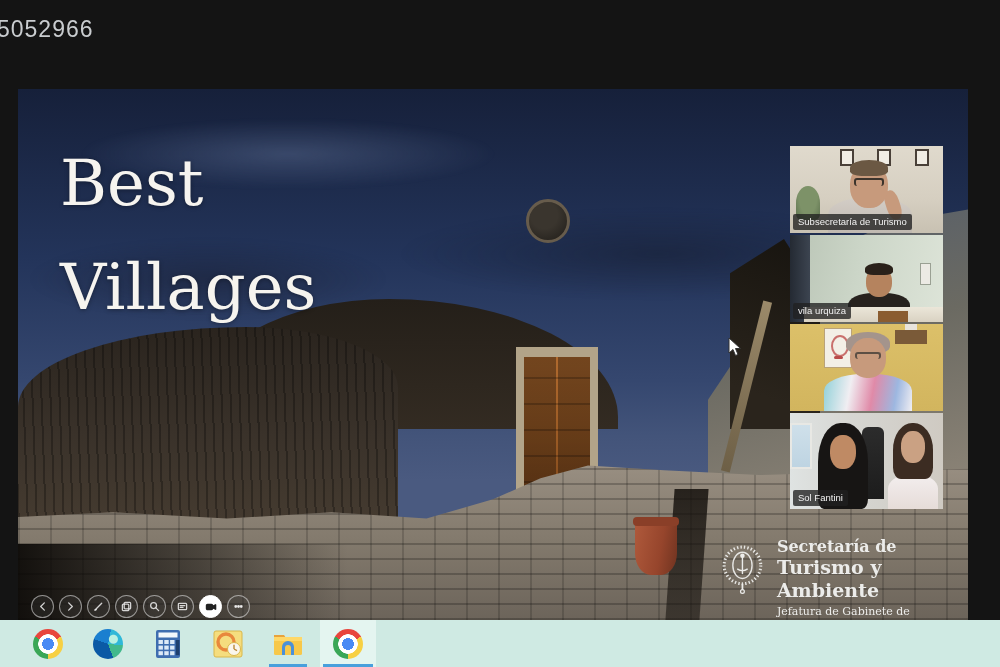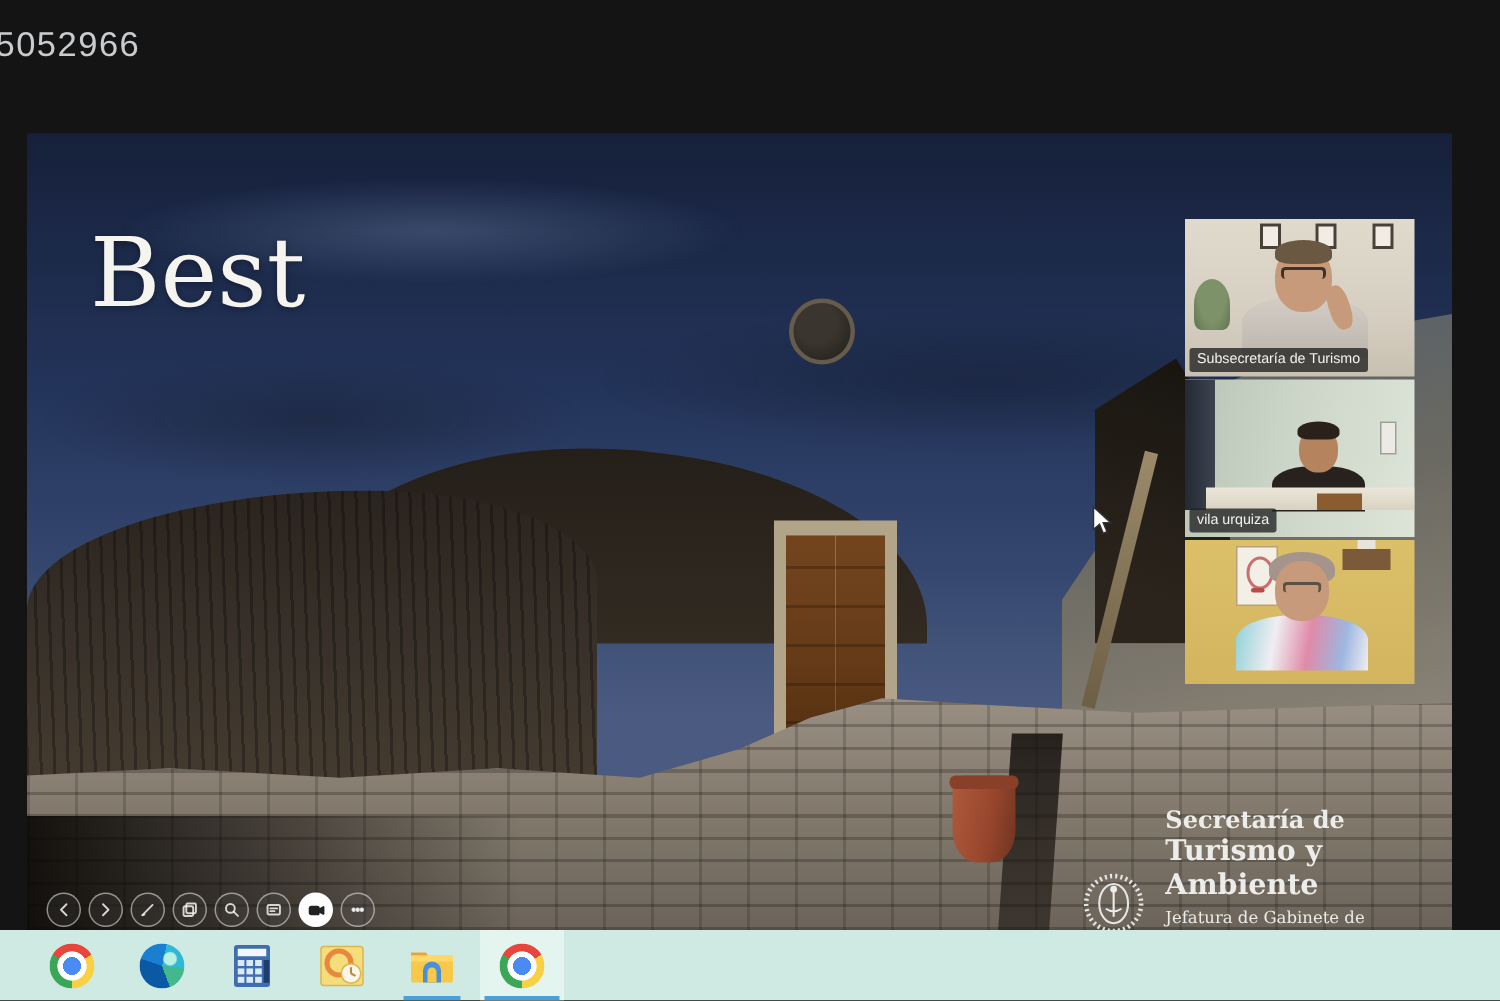--- a/index.html
+++ b/index.html
@@ -66,32 +66,32 @@
 
   
   .ptool { position:absolute; left:13px; top:506px; display:flex; gap:5px; align-items:center; }
   .pico { width:23px; height:23px; border-radius:50%; border:1px solid rgba(235,235,235,.55);
       display:flex; align-items:center; justify-content:center; background:rgba(90,90,90,.18); }
   .pico svg { stroke:rgba(242,242,242,.85); fill:none; stroke-width:1.4; stroke-linecap:round; stroke-linejoin:round; }
   .pico.active { background:#ffffff; border-color:#ffffff; }
   .pico.active svg { stroke:#222; fill:#222; }
 
   
-  .govlogo { position:absolute; left:700px; top:448px; width:245px; display:flex; align-items:flex-end; gap:10px; color:#ececea; }
+  .govlogo { position:absolute; left:700px; top:448px; width:245px; display:flex; align-items:flex-start; gap:10px; color:#ececea; }
   .gov-text { font-family:"DejaVu Serif", serif; }
   .gov-l1 { font-size:16px; font-weight:bold; line-height:19px; }
   .gov-l2 { font-size:19px; font-weight:bold; line-height:23px; }
   .gov-l3 { font-size:11px; line-height:16px; margin-top:2px; }
 
   
   .cursor { position:absolute; left:710px; top:248px; }
 
   
   .tiles { position:absolute; left:790px; top:146px; width:153px; display:flex; flex-direction:column; gap:2px; }
-  .tile { position:relative; width:153px; height:105px; overflow:hidden; background:#888; }
+  .tile { position:relative; width:153px; height:87px; overflow:hidden; background:#888; }
   .tile:last-child { height:96px; }
   .vlabel { position:absolute; left:3px; bottom:3px; background:rgba(32,32,32,.78); color:#f2f2f2;
       font-size:9.5px; padding:2px 5px 3px; border-radius:2px; white-space:nowrap; z-index:5; }
 
   
   .t1 { background:linear-gradient(180deg,#e0dacd 0%,#d6cfc1 60%,#c8c1b2 100%); }
   .t1 .frame { position:absolute; top:3px; width:14px; height:17px; background:#f1ede4; border:2px solid #494038; }
   .t1 .plant { position:absolute; left:6px; top:40px; width:24px; height:34px; background:radial-gradient(ellipse at top,#7d9268 0 60%,#5f7350 100%); border-radius:50% 50% 20% 20%; }
   .t1 .body { position:absolute; left:38px; top:52px; width:84px; height:40px; background:linear-gradient(#d3cdc6,#bdb6ae); border-radius:42% 42% 0 0; }
   .t1 .head { position:absolute; left:60px; top:18px; width:38px; height:44px; background:#c79a7c; border-radius:46%; }
@@ -167,20 +167,21 @@
   <div class="beam"></div>
   <div class="door-frame"></div>
   <div class="door"></div>
   <div class="wall"></div>
   <div class="wall-shadow"></div>
   <div class="pot"></div>
   <div class="fg-dark"></div>
 
   <div class="slide-title">
     <div>Best</div>
+    <div>Villages</div>
   </div>
 
   <div class="ptool">
     <div class="pico">
       <svg width="11" height="11" viewBox="0 0 12 12">
           <polyline points="8,2 4,6 8,10"></polyline>
         </svg>
     </div>
     <div class="pico">
       <svg width="11" height="11" viewBox="0 0 12 12">
@@ -279,20 +280,30 @@
 
   <div class="tile t3">
     <div class="poster"></div>
     <div class="shelf"></div>
     <div class="body"></div>
     <div class="hair"></div>
     <div class="head"></div>
     <div class="glasses"></div>
   </div>
 
+  <div class="tile t4">
+    <div class="window"></div>
+    <div class="chair"></div>
+    <div class="hair-l"></div>
+    <div class="face-l"></div>
+    <div class="shirt-r"></div>
+    <div class="hair-r"></div>
+    <div class="face-r"></div>
+    <div class="vlabel">Sol Fantini</div>
+  </div>
 </div>
 
 <div class="taskbar">
   <div class="task-item">
     <div class="ic-chrome"></div>
   </div>
   <div class="task-item">
     <div class="ic-edge"></div>
   </div>
   <div class="task-item">

